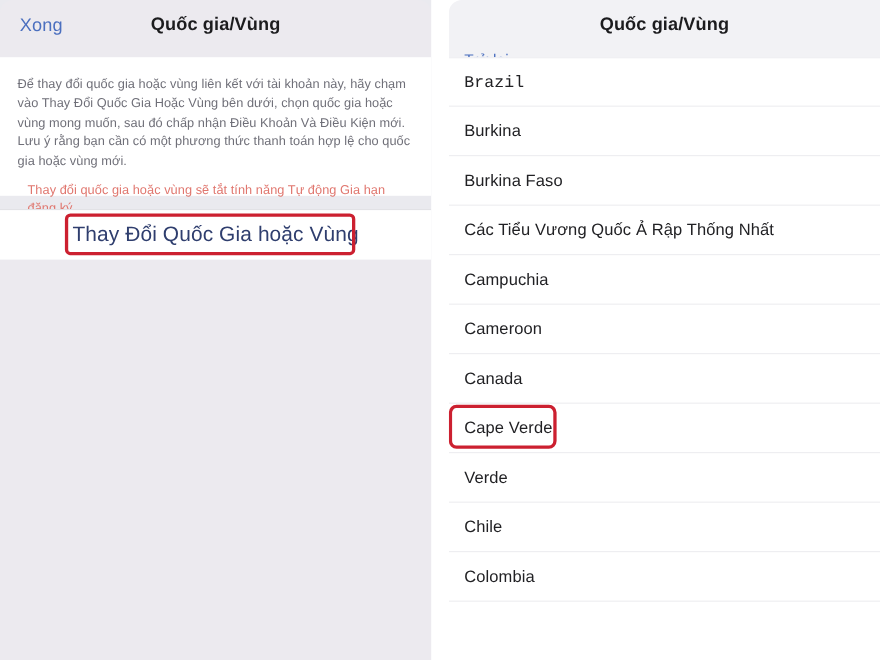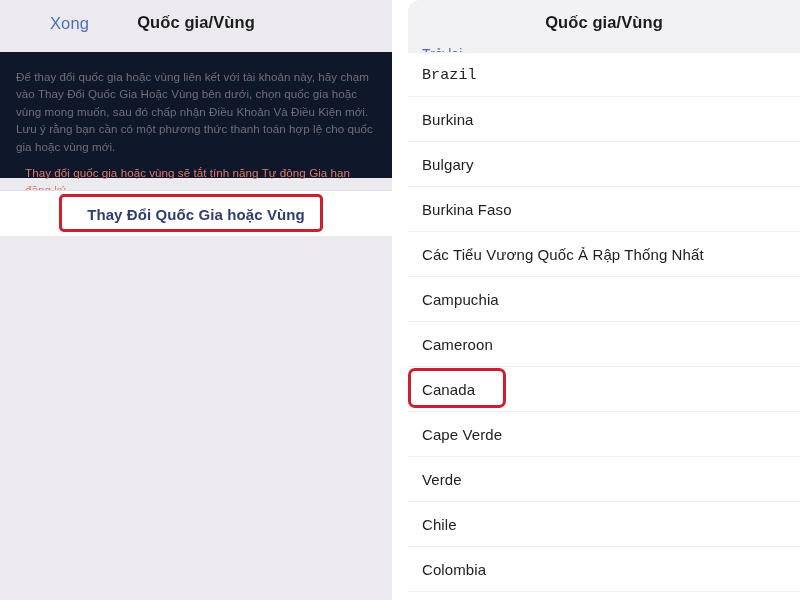--- a/index.html
+++ b/index.html
@@ -37,36 +37,35 @@
     border-top-left-radius: 12px;
     border-top-right-radius: 12px;
   }
   #left-header .nav-btn {
     position: absolute;
     left: 18px;
     top: 14px;
     font-size: 16.5px;
     color: #4b6fbf;
     letter-spacing: .1px;
-    margin-left: 32px;
   }
   #left-header .nav-title {
     position: absolute;
     left: 0;
     right: 0;
     top: 13px;
     text-align: center;
     font-size: 16.5px;
     font-weight: bold;
     color: #1c1c1e;
     letter-spacing: .1px;
   }
   #left-body {
     position: relative;
-    background: #0f172a;
+    background: #ffffff;
     padding: 16px 16px 4px 16px;
     height: 126px;
     box-sizing: border-box;
   }
   #desc-text {
     font-size: 11.6px;
     line-height: 17.4px;
     color: #6f6f78;
     margin: 0;
     letter-spacing: .05px;
@@ -85,25 +84,24 @@
     width: 392px;
     height: 46px;
     background: #ffffff;
     border-top: 1px solid #e2e2e6;
   }
   #change-country-button {
     position: absolute;
     left: 50%;
     top: 50%;
     transform: translate(-50%, -50%);
-    font-size: 15px;
+    font-size: 19px;
     color: #2f3e6e;
     white-space: nowrap;
     letter-spacing: .1px;
-    font-weight: bold;
   }
   #left-highlight {
     position: absolute;
     left: 59px;
     top: 194px;
     width: 264px;
     height: 38px;
     border: 3px solid #cc2030;
     border-radius: 5px;
     box-sizing: border-box;
@@ -216,21 +214,20 @@
   <div id="right-panel">
 
     <div id="right-header">
       <span class="nav-btn">Trở lại</span>
       <span class="nav-title">Quốc gia/Vùng</span>
     </div>
 
     <div id="country-list">
         <div class="country-row">Brazil</div>
         <div class="country-row">Burkina</div>
-        <div class="country-row">Bulgary</div>
         <div class="country-row">Burkina Faso</div>
         <div class="country-row">Các Tiểu Vương Quốc Ả Rập Thống Nhất</div>
         <div class="country-row">Campuchia</div>
         <div class="country-row">Cameroon</div>
         <div class="country-row">Canada</div>
         <div class="country-row">Cape Verde</div>
         <div class="country-row">Verde</div>
         <div class="country-row">Chile</div>
         <div class="country-row">Colombia</div>
       </div>

